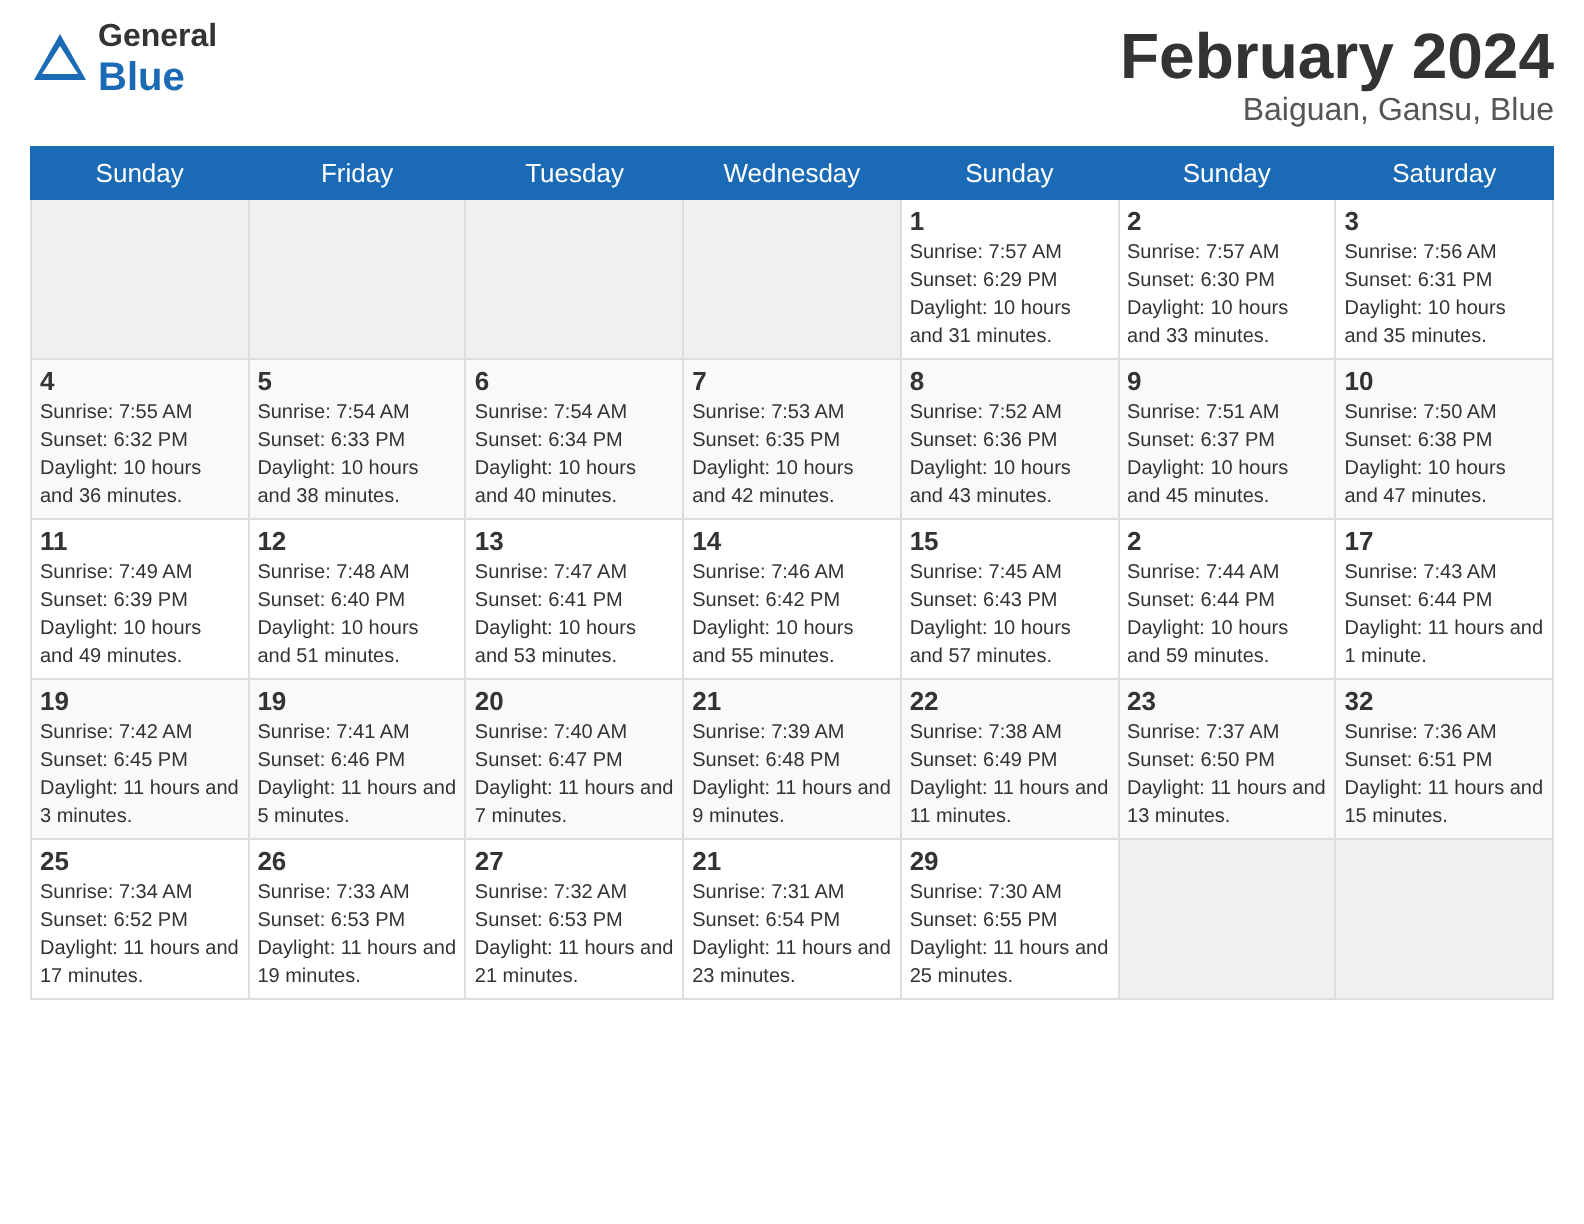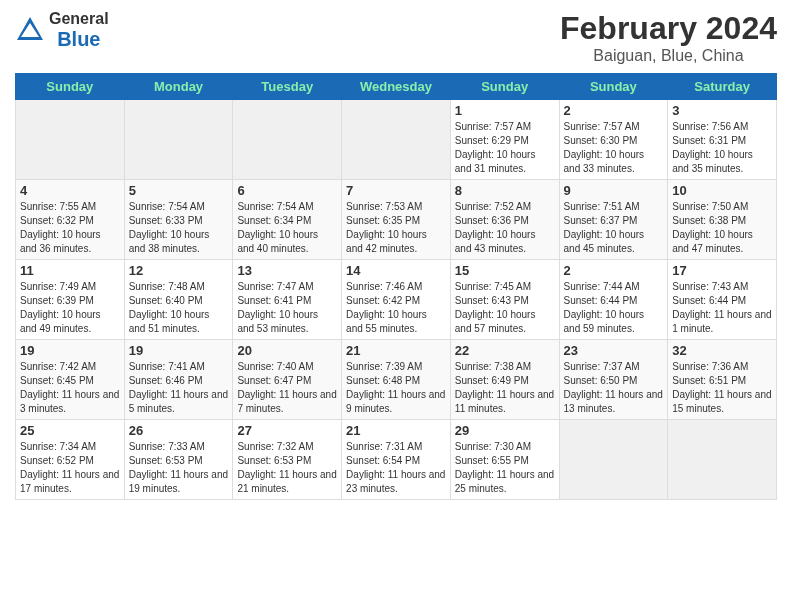--- a/index.html
+++ b/index.html
@@ -18,21 +18,20 @@
     .header {
       display: flex;
       justify-content: space-between;
       align-items: flex-start;
       margin-bottom: 8px;
     }
     .logo {
       display: flex;
       align-items: center;
       gap: 4px;
-      text-align: center;
     }
     .logo-text {
       display: flex;
       flex-direction: column;
       line-height: 1.1;
     }
     .logo-general {
       font-size: 16px;
       font-weight: bold;
       color: #333;
@@ -40,43 +39,43 @@
     .logo-blue {
       font-size: 20px;
       font-weight: bold;
       color: #1a6ab5;
     }
     .logo-icon {
       width: 30px;
       height: 30px;
     }
     .title-block {
-      text-align: center;
+      text-align: right;
     }
     .title-month {
       font-size: 32px;
       font-weight: bold;
       color: #333;
     }
     .title-location {
       font-size: 16px;
       color: #555;
     }
     table {
       width: 100%;
       border-collapse: collapse;
       table-layout: fixed;
     }
     .day-header {
       background: #1a6ab5;
-      color: #86efac;
+      color: #ffffff;
       text-align: center;
       padding: 5px 2px;
       font-size: 13px;
-      font-weight: bold;
+      font-weight: normal;
       border: 1px solid #1a6ab5;
     }
     td {
       border: 1px solid #ddd;
       vertical-align: top;
       padding: 3px 4px;
       font-size: 10.5px;
       color: #333;
       height: 80px;
       background: #fff;
@@ -115,29 +114,29 @@
         <polygon points="15,2 28,25 2,25" fill="#1a6ab5"></polygon>
         <polygon points="15,8 24,22 6,22" fill="#fff"></polygon>
       </svg>
       <div class="logo-text">
         <span class="logo-general">General</span>
         <span class="logo-blue">Blue</span>
       </div>
     </div>
     <div class="title-block">
       <div class="title-month">February 2024</div>
-      <div class="title-location">Baiguan, Blue, China</div>
+      <div class="title-location">Baiguan, Gansu, Blue</div>
     </div>
   </div>
 
   <table>
     <thead>
       <tr>
       <th class="day-header">Sunday</th>
-          <th class="day-header">Monday</th>
+          <th class="day-header">Friday</th>
           <th class="day-header">Tuesday</th>
           <th class="day-header">Wednesday</th>
           <th class="day-header">Sunday</th>
           <th class="day-header">Sunday</th>
           <th class="day-header">Saturday</th>
         </tr>
     </thead>
     <tbody id="calendar-body">
     <tr>
           <td class="empty"></td>

